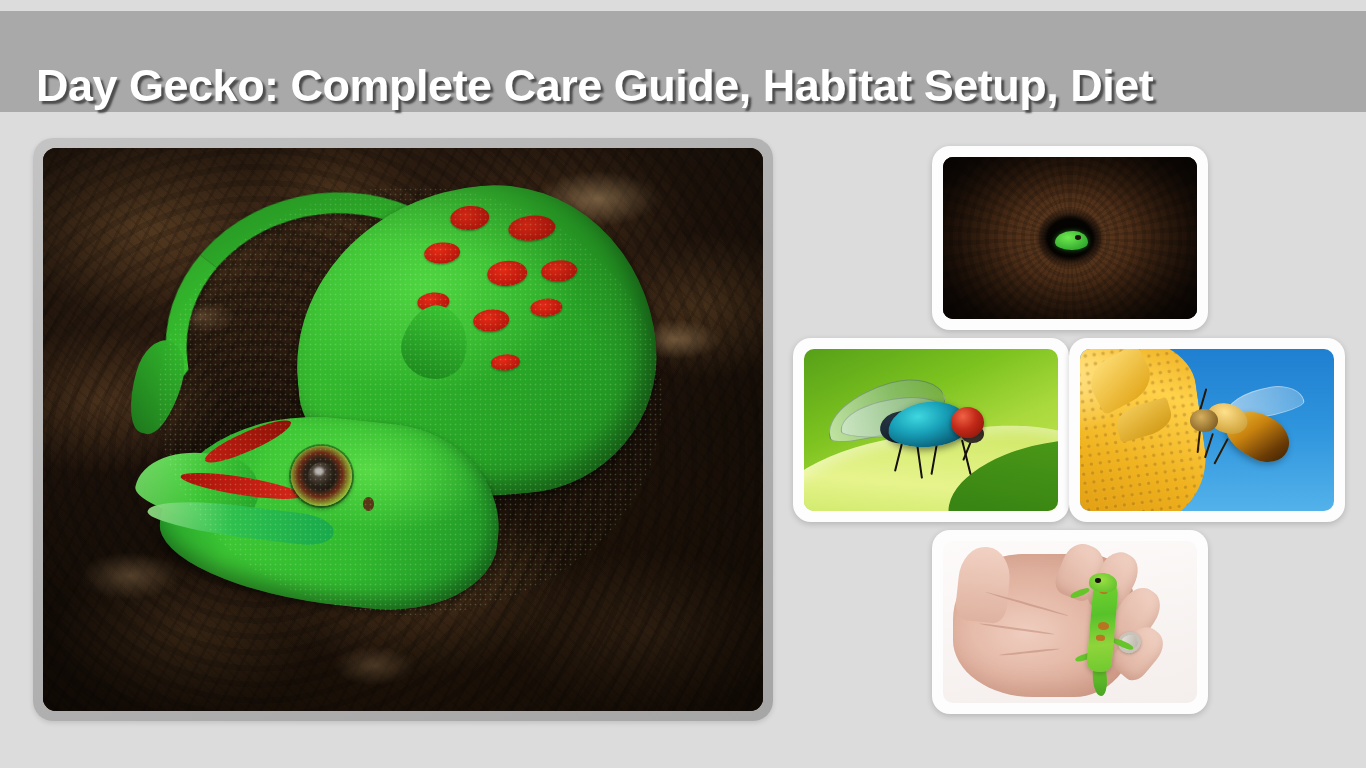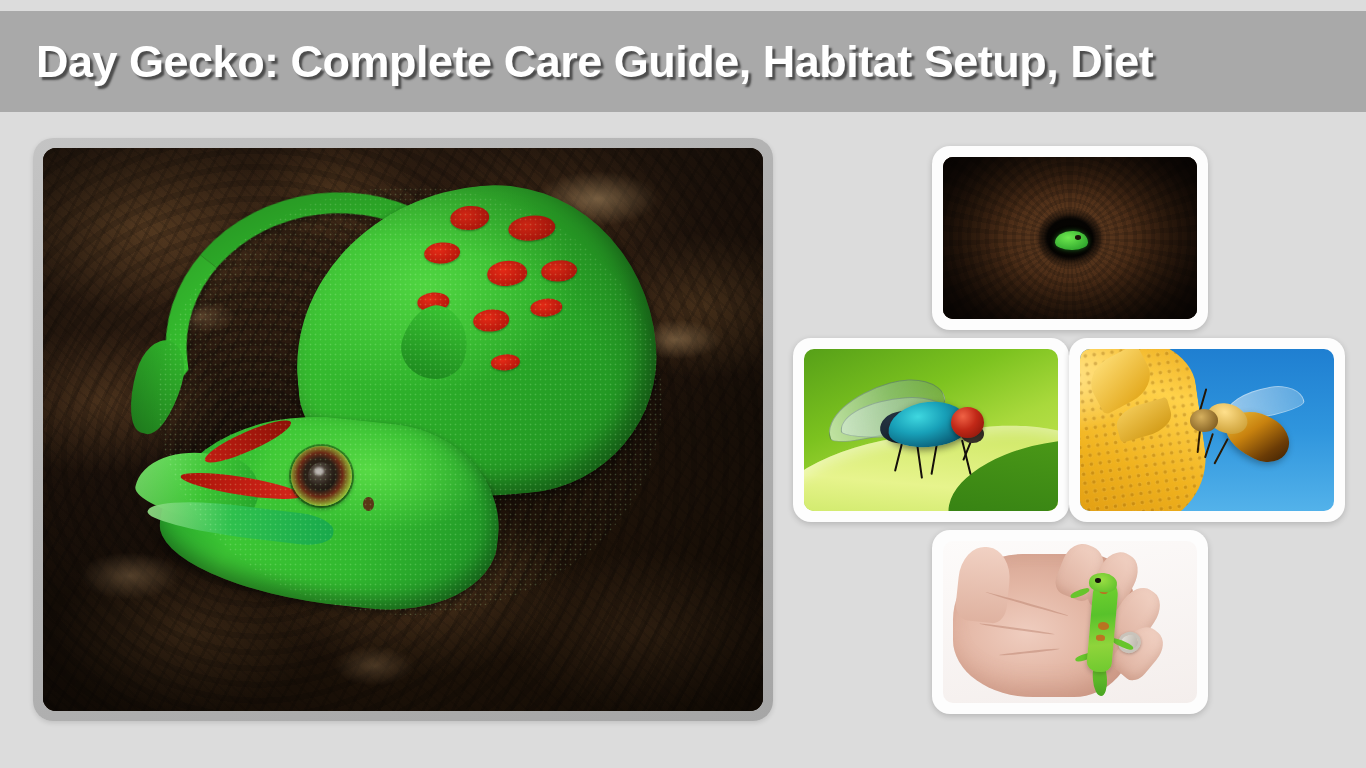--- a/index.html
+++ b/index.html
@@ -19,21 +19,21 @@
 
   
   .header-bar {
     position: absolute;
     left: 0;
     top: 11px;
     width: 1366px;
     height: 101px;
     background: #a9a9a9;
     display: flex;
-    align-items: center;
+    align-items: flex-end;
   }
 
   .header-title {
     margin-left: 36px;
     font-size: 45px;
     font-weight: bold;
     color: #ffffff;
     letter-spacing: -0.5px;
     white-space: nowrap;
     text-shadow: 3px 3px 2px rgba(60,60,60,0.85);

